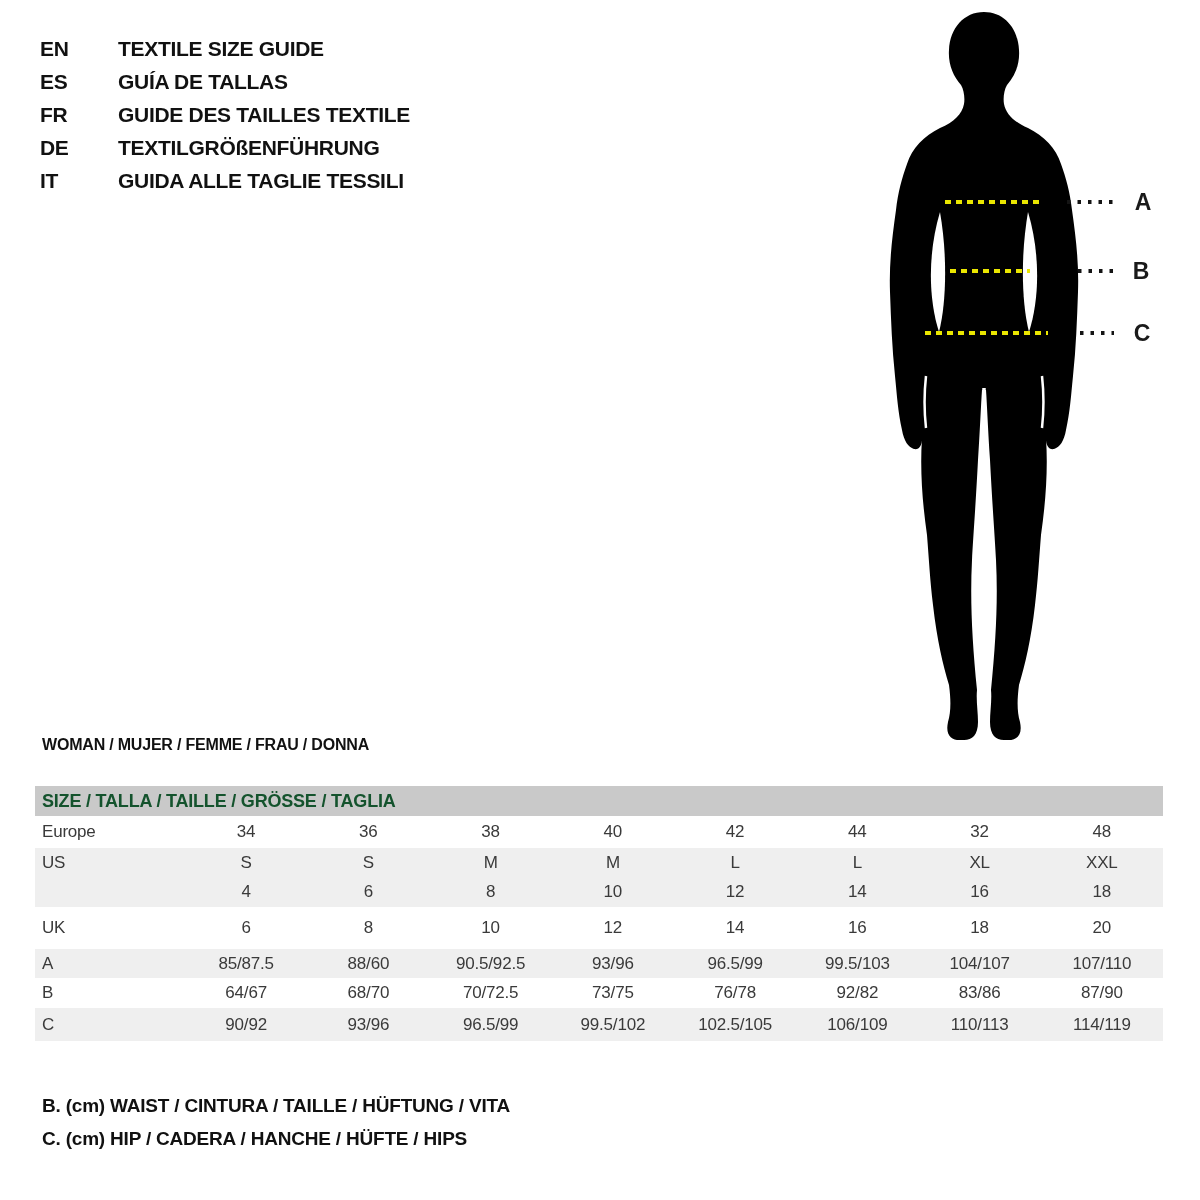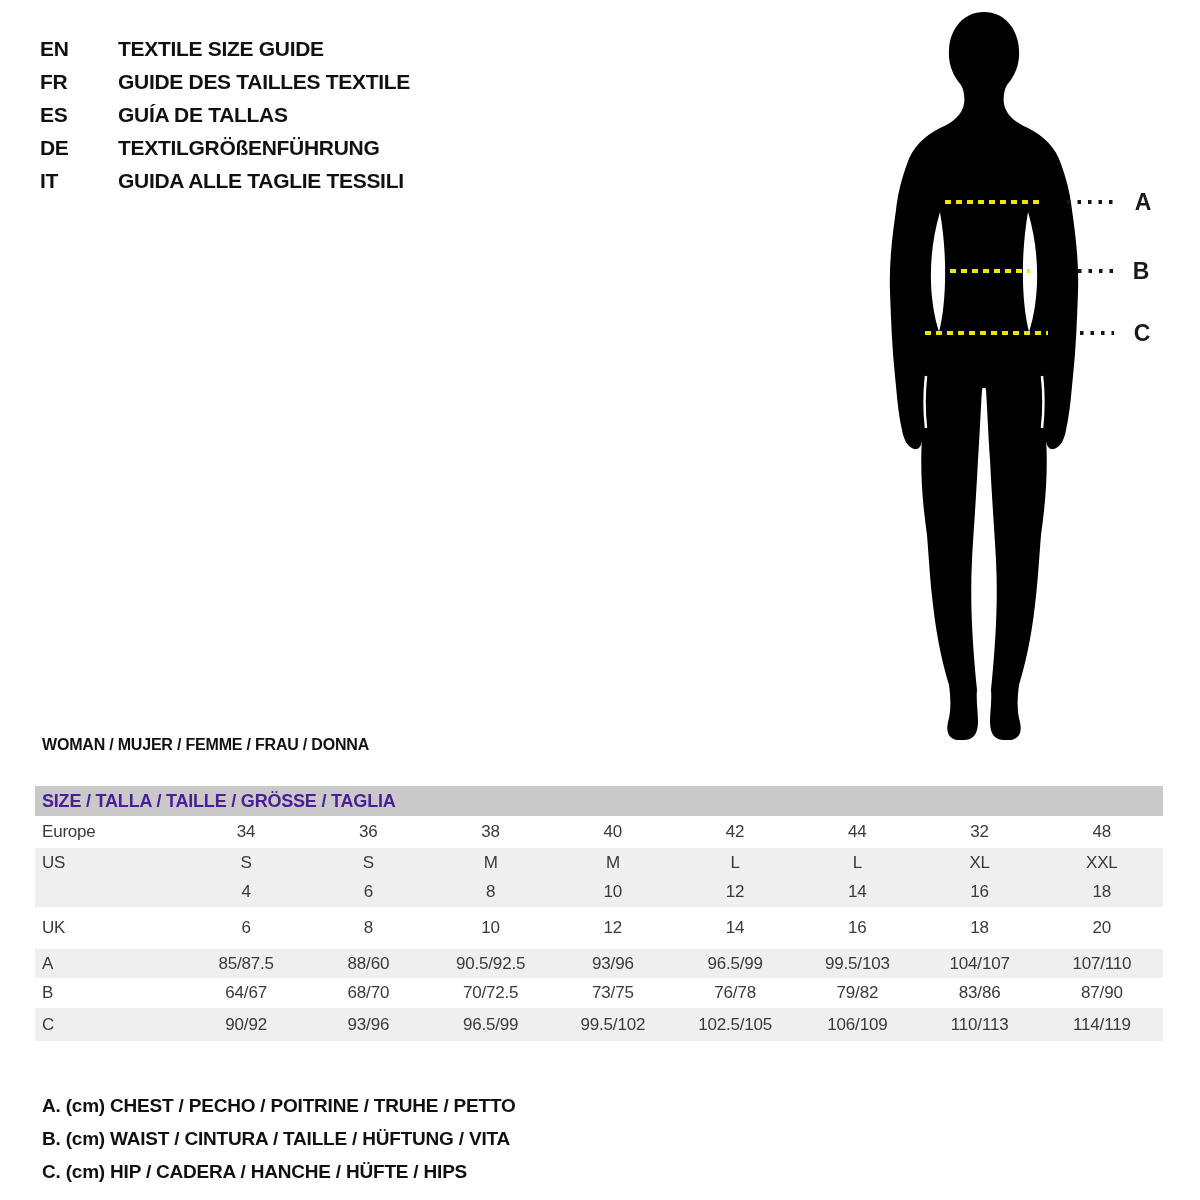--- a/index.html
+++ b/index.html
@@ -18,21 +18,21 @@
   .marker{position:absolute;width:34px;text-align:center;font-size:23px;font-weight:700;color:#1a1a1a;}
   .marker-a{left:1126px;top:189px;}
   .marker-b{left:1124px;top:258px;}
   .marker-c{left:1125px;top:320px;}
   .marker{position:absolute;}
   
   .section-title{position:absolute;left:42px;top:736px;font-size:16px;font-weight:700;letter-spacing:-0.2px;white-space:nowrap;}
   
   .size-table{position:absolute;left:35px;top:786px;width:1128px;}
   .t-header{
-    height:30px;display:flex;align-items:center;background:#c9c9c9;color:#4c1d95;
+    height:30px;display:flex;align-items:center;background:#c9c9c9;color:#14532d;
     font-size:18px;font-weight:700;letter-spacing:-0.2px;padding-left:7px;box-sizing:border-box;
   }
   .t-row{display:grid;grid-template-columns:150px repeat(8,1fr);}
   .t-row:nth-child(1){height:32px;}
   .t-row:nth-child(2){height:29px;background:#efefef;}
   .t-row:nth-child(3){height:30px;background:#efefef;}
   .t-row:nth-child(4){height:42px;}
   .t-row:nth-child(5){height:29px;background:#efefef;}
   .t-row:nth-child(6){height:30px;}
   .t-row:nth-child(7){height:33px;background:#efefef;}
@@ -49,26 +49,26 @@
 <body>
 
 <div class="page">
 
   <div class="lang-list">
       <div class="lang-row">
         <div class="lang-code">EN</div>
         <div class="lang-text">TEXTILE SIZE GUIDE</div>
       </div>
       <div class="lang-row">
+        <div class="lang-code">ES</div>
+        <div class="lang-text">GUÍA DE TALLAS</div>
+      </div>
+      <div class="lang-row">
         <div class="lang-code">FR</div>
         <div class="lang-text">GUIDE DES TAILLES TEXTILE</div>
-      </div>
-      <div class="lang-row">
-        <div class="lang-code">ES</div>
-        <div class="lang-text">GUÍA DE TALLAS</div>
       </div>
       <div class="lang-row">
         <div class="lang-code">DE</div>
         <div class="lang-text">TEXTILGRÖßENFÜHRUNG</div>
       </div>
       <div class="lang-row">
         <div class="lang-code">IT</div>
         <div class="lang-text">GUIDA ALLE TAGLIE TESSILI</div>
       </div>
     </div>
@@ -203,37 +203,36 @@
           <div class="t-cell">104/107</div>
           <div class="t-cell">107/110</div>
         </div>
         <div class="t-row">
           <div class="t-cell t-label">B</div>
           <div class="t-cell">64/67</div>
           <div class="t-cell">68/70</div>
           <div class="t-cell">70/72.5</div>
           <div class="t-cell">73/75</div>
           <div class="t-cell">76/78</div>
-          <div class="t-cell">79/82</div>
+          <div class="t-cell">92/82</div>
           <div class="t-cell">83/86</div>
           <div class="t-cell">87/90</div>
         </div>
         <div class="t-row">
           <div class="t-cell t-label">C</div>
           <div class="t-cell">90/92</div>
           <div class="t-cell">93/96</div>
           <div class="t-cell">96.5/99</div>
           <div class="t-cell">99.5/102</div>
           <div class="t-cell">102.5/105</div>
           <div class="t-cell">106/109</div>
           <div class="t-cell">110/113</div>
           <div class="t-cell">114/119</div>
         </div>
       </div>
   </div>
 
   <div class="legend">
-      <div class="legend-line">A. (cm) CHEST / PECHO / POITRINE / TRUHE / PETTO</div>
       <div class="legend-line">B. (cm) WAIST / CINTURA / TAILLE / HÜFTUNG / VITA</div>
       <div class="legend-line">C. (cm) HIP / CADERA / HANCHE / HÜFTE / HIPS</div>
     </div>
 
 </div>
 
 </body></html>

